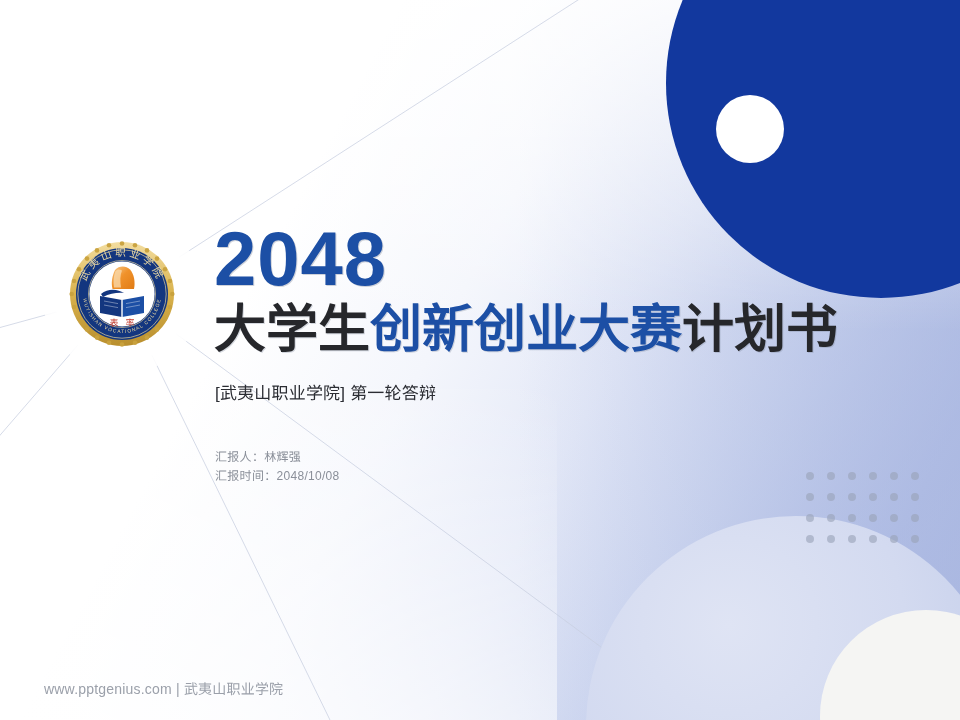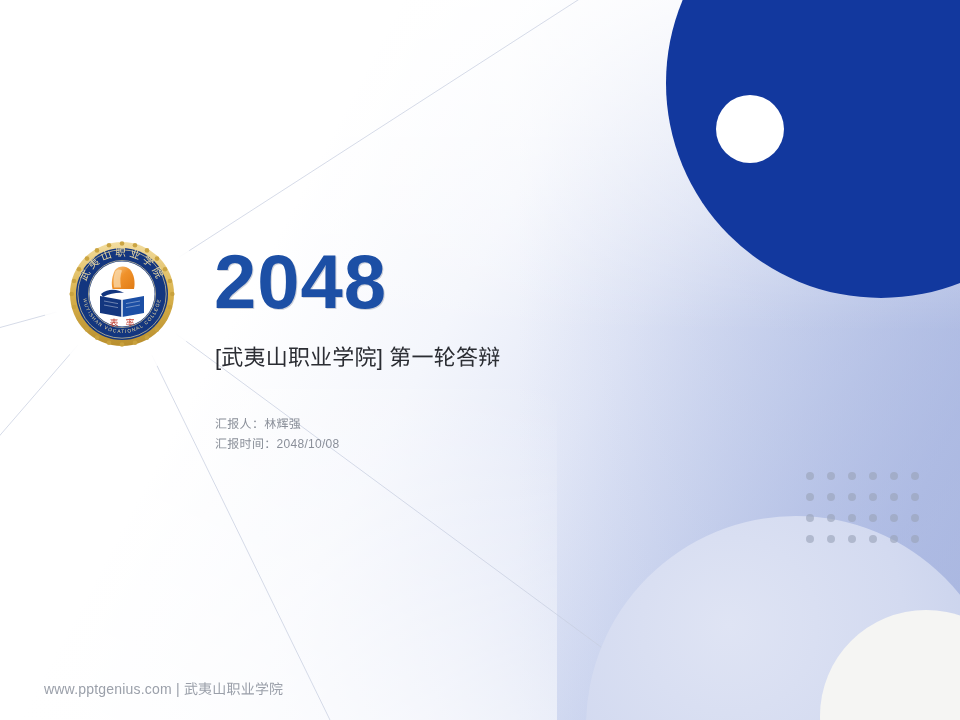--- a/index.html
+++ b/index.html
@@ -146,21 +146,20 @@
     width: 108px;
     height: 108px;
   }
 
   
   .text-block {
     position: absolute;
     left: 214px;
     top: 222px;
     width: 700px;
-    margin-top: 23px;
   }
   .year {
     font-size: 76px;
     font-weight: bold;
     color: #1c4fa5;
     line-height: 0.98;
     letter-spacing: 1px;
     margin: 0;
     text-shadow: 1px 1px 0 rgba(120,130,150,0.35);
   }
@@ -171,21 +170,21 @@
     line-height: 1.12;
     letter-spacing: 0px;
     white-space: nowrap;
     text-shadow: 1px 1px 0 rgba(120,130,150,0.3);
   }
   .headline .dark { color: #26272b; }
   .headline .blue { color: #1c4fa5; }
 
   .subtitle {
     margin: 20px 0 0 1px;
-    font-size: 22px;
+    font-size: 17px;
     color: #2b2d33;
     letter-spacing: 0.2px;
     font-weight: normal;
   }
 
   .meta {
     margin-top: 44px;
     margin-left: 1px;
   }
   .meta div {
@@ -328,20 +327,23 @@
       <path d="M54 60 L 54 77" stroke="#ffffff" stroke-width="1.4" fill="none"></path>
       <path d="M36 61 L 50 63.6 M36 65 L 50 67.6 M58 63.6 L 72 61 M58 67.6 L 72 65" stroke="#ffffff" stroke-width="0.7" opacity="0.55" fill="none"></path>
 
       <text x="46" y="86" font-size="9" fill="#c0392b" font-family="'Liberation Serif', serif" text-anchor="middle">表</text>
       <text x="62" y="86" font-size="9" fill="#c0392b" font-family="'Liberation Serif', serif" text-anchor="middle">率</text>
     </svg>
   </div>
 
   <div class="text-block">
     <div class="year">2048</div>
+    <div class="headline">
+      <span class="dark">大学生</span><span class="blue">创新创业大赛</span><span class="dark">计划书</span>
+    </div>
     <div class="subtitle">[武夷山职业学院] 第一轮答辩</div>
     <div class="meta">
       <div>汇报人：林辉强</div>
       <div>汇报时间：2048/10/08</div>
     </div>
   </div>
 
   <div class="footer">www.pptgenius.com | 武夷山职业学院</div>
 
 </div>

